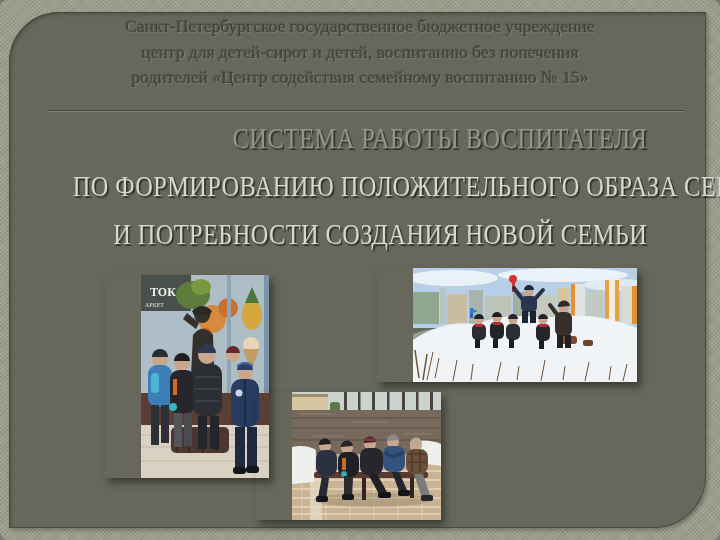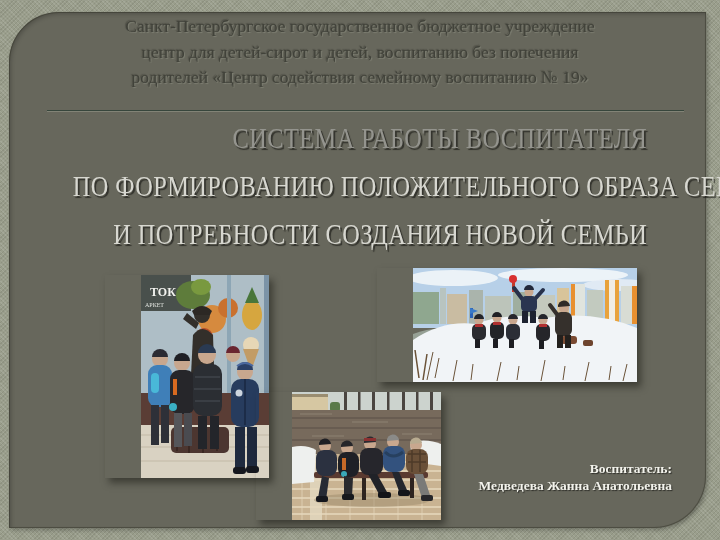--- a/index.html
+++ b/index.html
@@ -3,20 +3,21 @@
 <meta charset="utf-8">
 <style>
   html,body{margin:0;padding:0;background:#777;}
   .stage{
     position:relative;width:720px;height:540px;overflow:hidden;
     font-family:"Liberation Serif","DejaVu Serif",serif;
     background:
       repeating-linear-gradient(45deg, rgba(255,255,255,.10) 0 1px, rgba(0,0,0,0) 1px 3px),
       repeating-linear-gradient(135deg, rgba(55,58,45,.12) 0 1px, rgba(0,0,0,0) 1px 3px),
       #9a9e8c;
+    border-radius: 8px;
   }
   .panel{
     position:absolute;left:9px;top:12px;width:697px;height:516px;
     background:#67675c;
     border-radius:50px 0 52px 0;
     box-shadow: inset 0 0 0 1px rgba(58,58,48,.55),
                 inset 2px 2px 4px rgba(0,0,0,.22),
                 2px 2px 4px rgba(0,0,0,.28);
   }
   .header{
@@ -51,21 +52,21 @@
 </style>
 </head>
 <body>
 
 <div class="stage">
   <div class="panel"></div>
 
   <div class="header">
     <div>Санкт-Петербургское государственное бюджетное учреждение</div>
     <div>центр для детей-сирот и детей, воспитанию без попечения</div>
-    <div>родителей «Центр содействия семейному воспитанию № 19»</div>
+    <div>родителей «Центр содействия семейному воспитанию № 15»</div>
   </div>
 
   <div class="divider"></div>
 
   <div class="titleblock">
     <span class="titleline title-gray">СИСТЕМА РАБОТЫ ВОСПИТАТЕЛЯ</span>
     <span class="titleline title-light">ПО ФОРМИРОВАНИЮ ПОЛОЖИТЕЛЬНОГО ОБРАЗА СЕМЬИ</span>
     <span class="titleline title-light">И ПОТРЕБНОСТИ СОЗДАНИЯ НОВОЙ СЕМЬИ</span>
   </div>
 
@@ -269,17 +270,13 @@
         <circle cx="124" cy="53" r="6" fill="#c8a78e"></circle>
           <path d="M118,52 A6,6 0 0 1 130,51 Z" fill="#b8ab90"></path>
         <rect x="114" y="57" width="22" height="25" rx="8" fill="#6a5038"></rect>
         <path d="M116,62 H134 M116,70 H134 M120,58 V80 M128,58 V80" stroke="#4e3a28" stroke-width="1.5"></path>
         <path d="M122,82 L130,106 L138,103 L131,82 Z" fill="#7a7a78"></path>
         <rect x="129" y="103" width="12" height="6" rx="2" fill="#26262a"></rect>
       </g>
     </svg>
   </div>
 
-  <div class="footer">
-    <div>Воспитатель:</div>
-    <div>Медведева Жанна Анатольевна</div>
-  </div>
 </div>
 
 </body></html>

